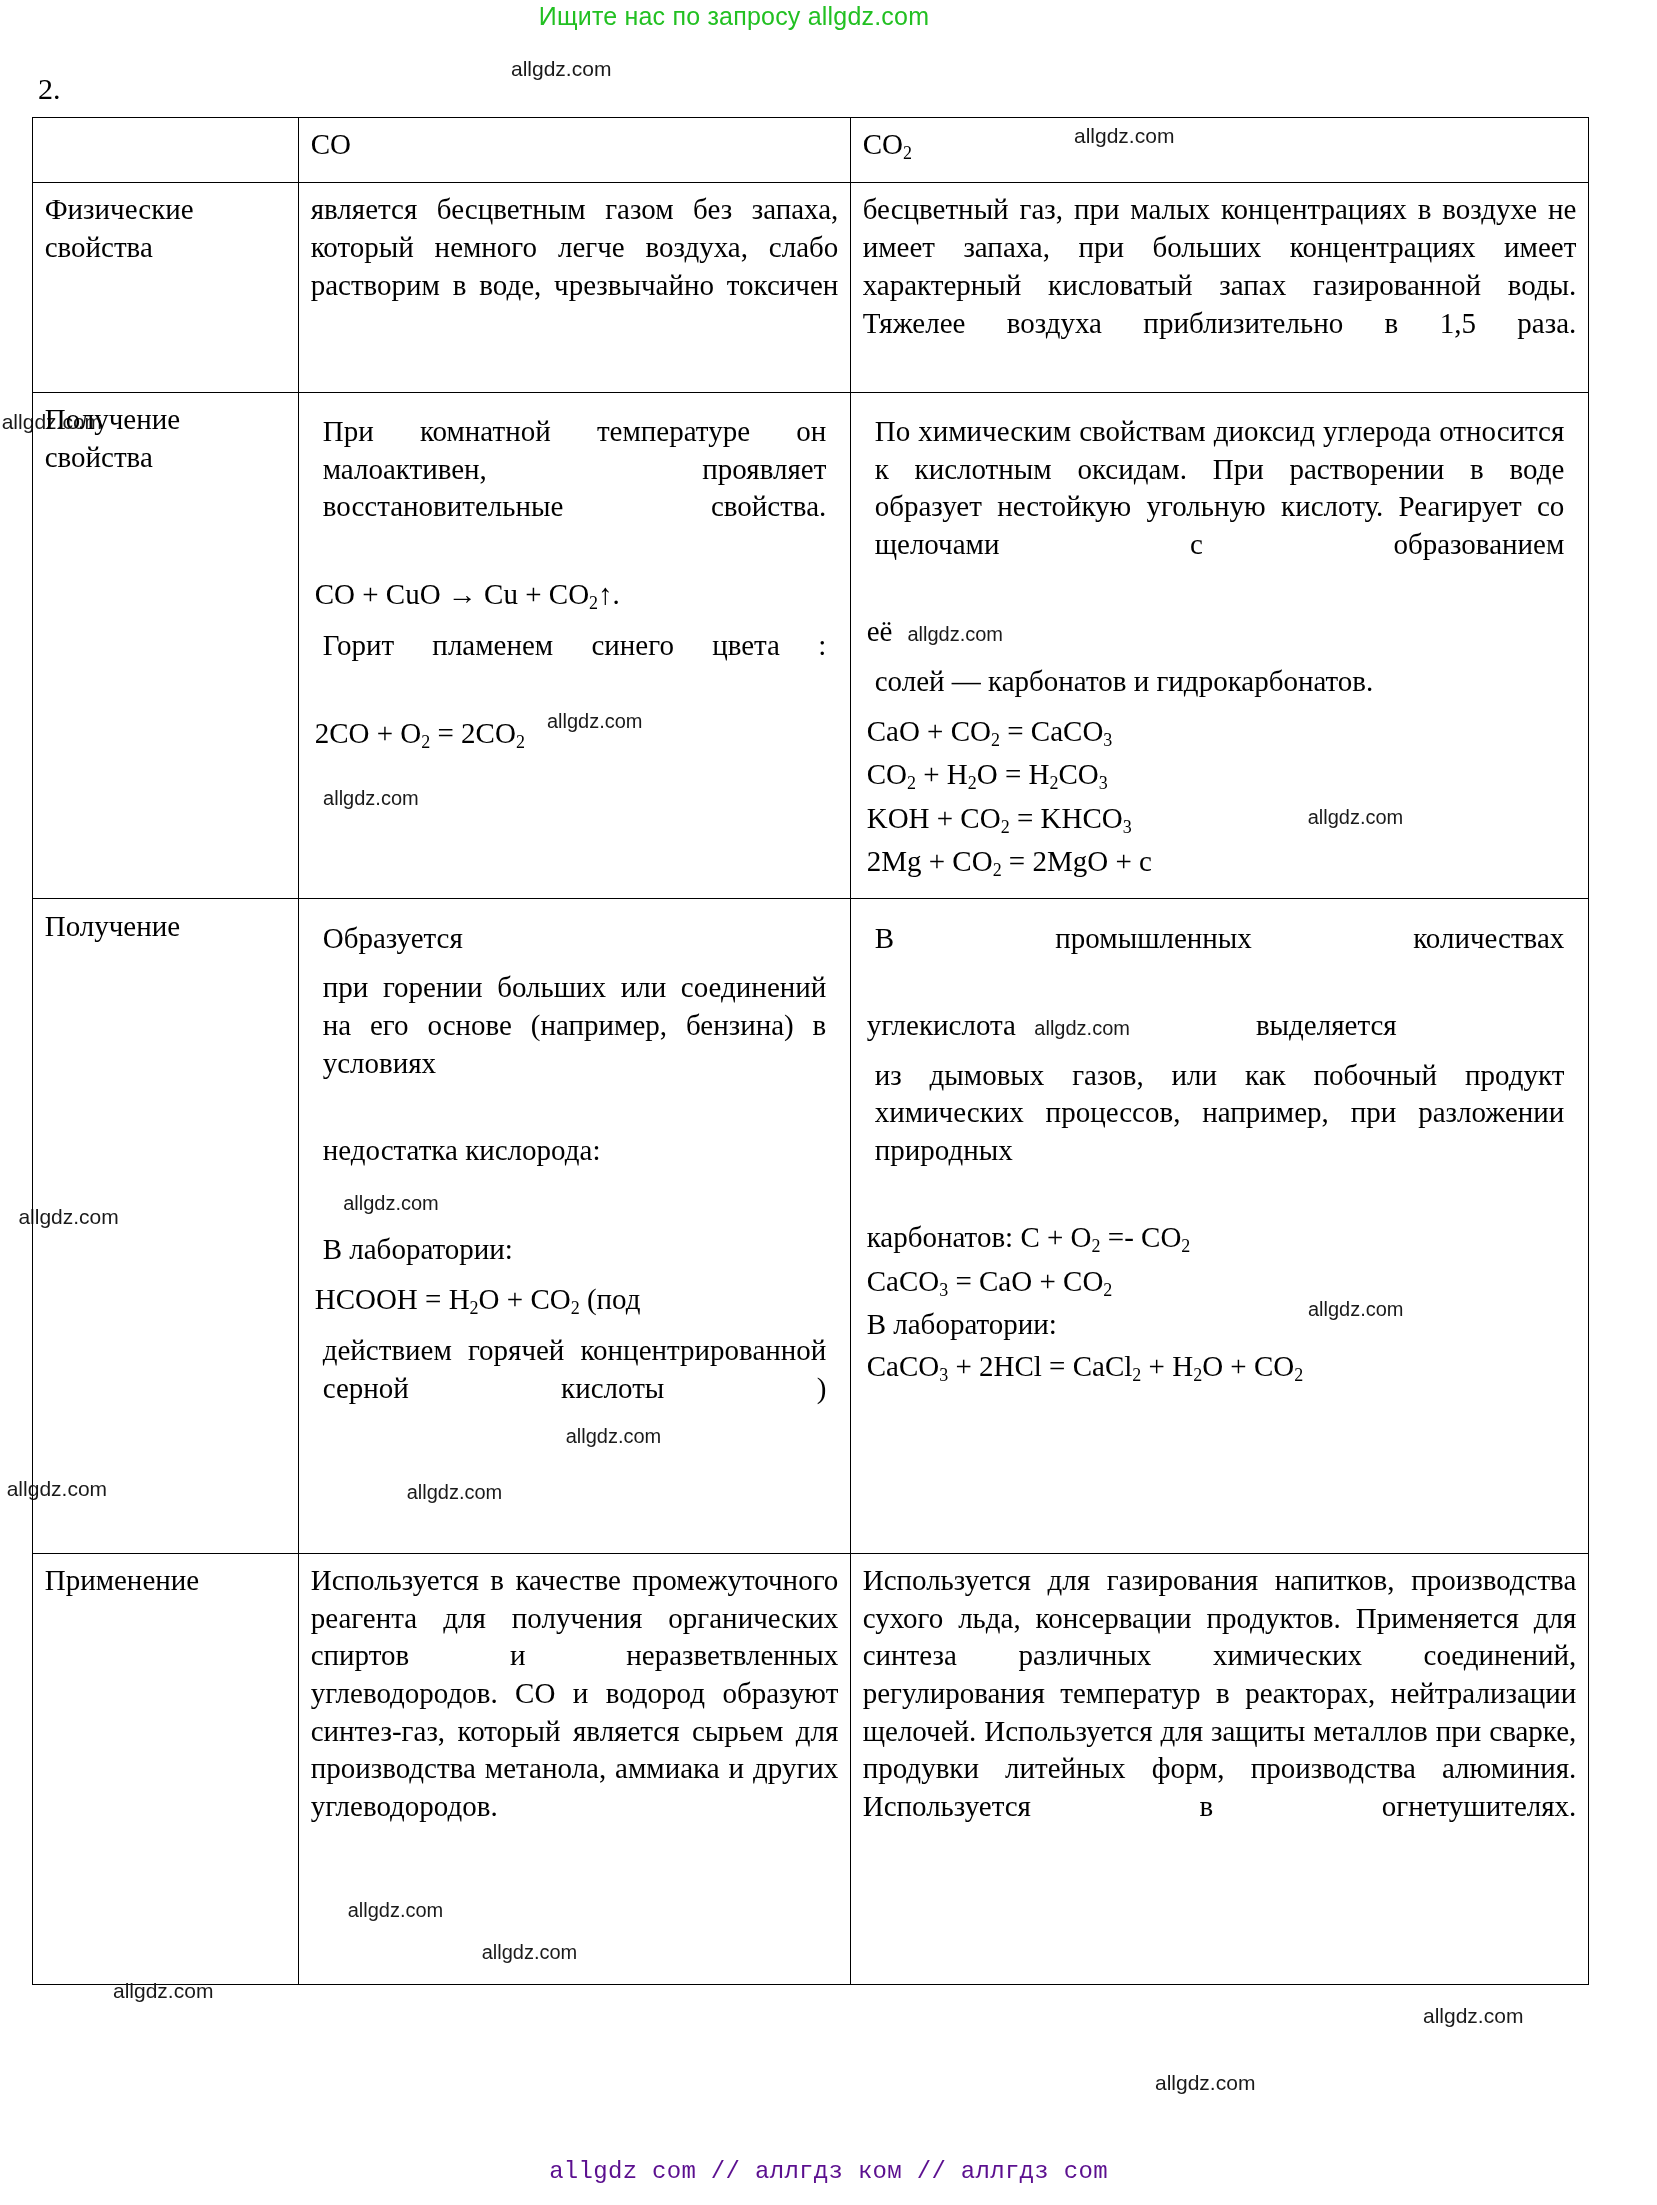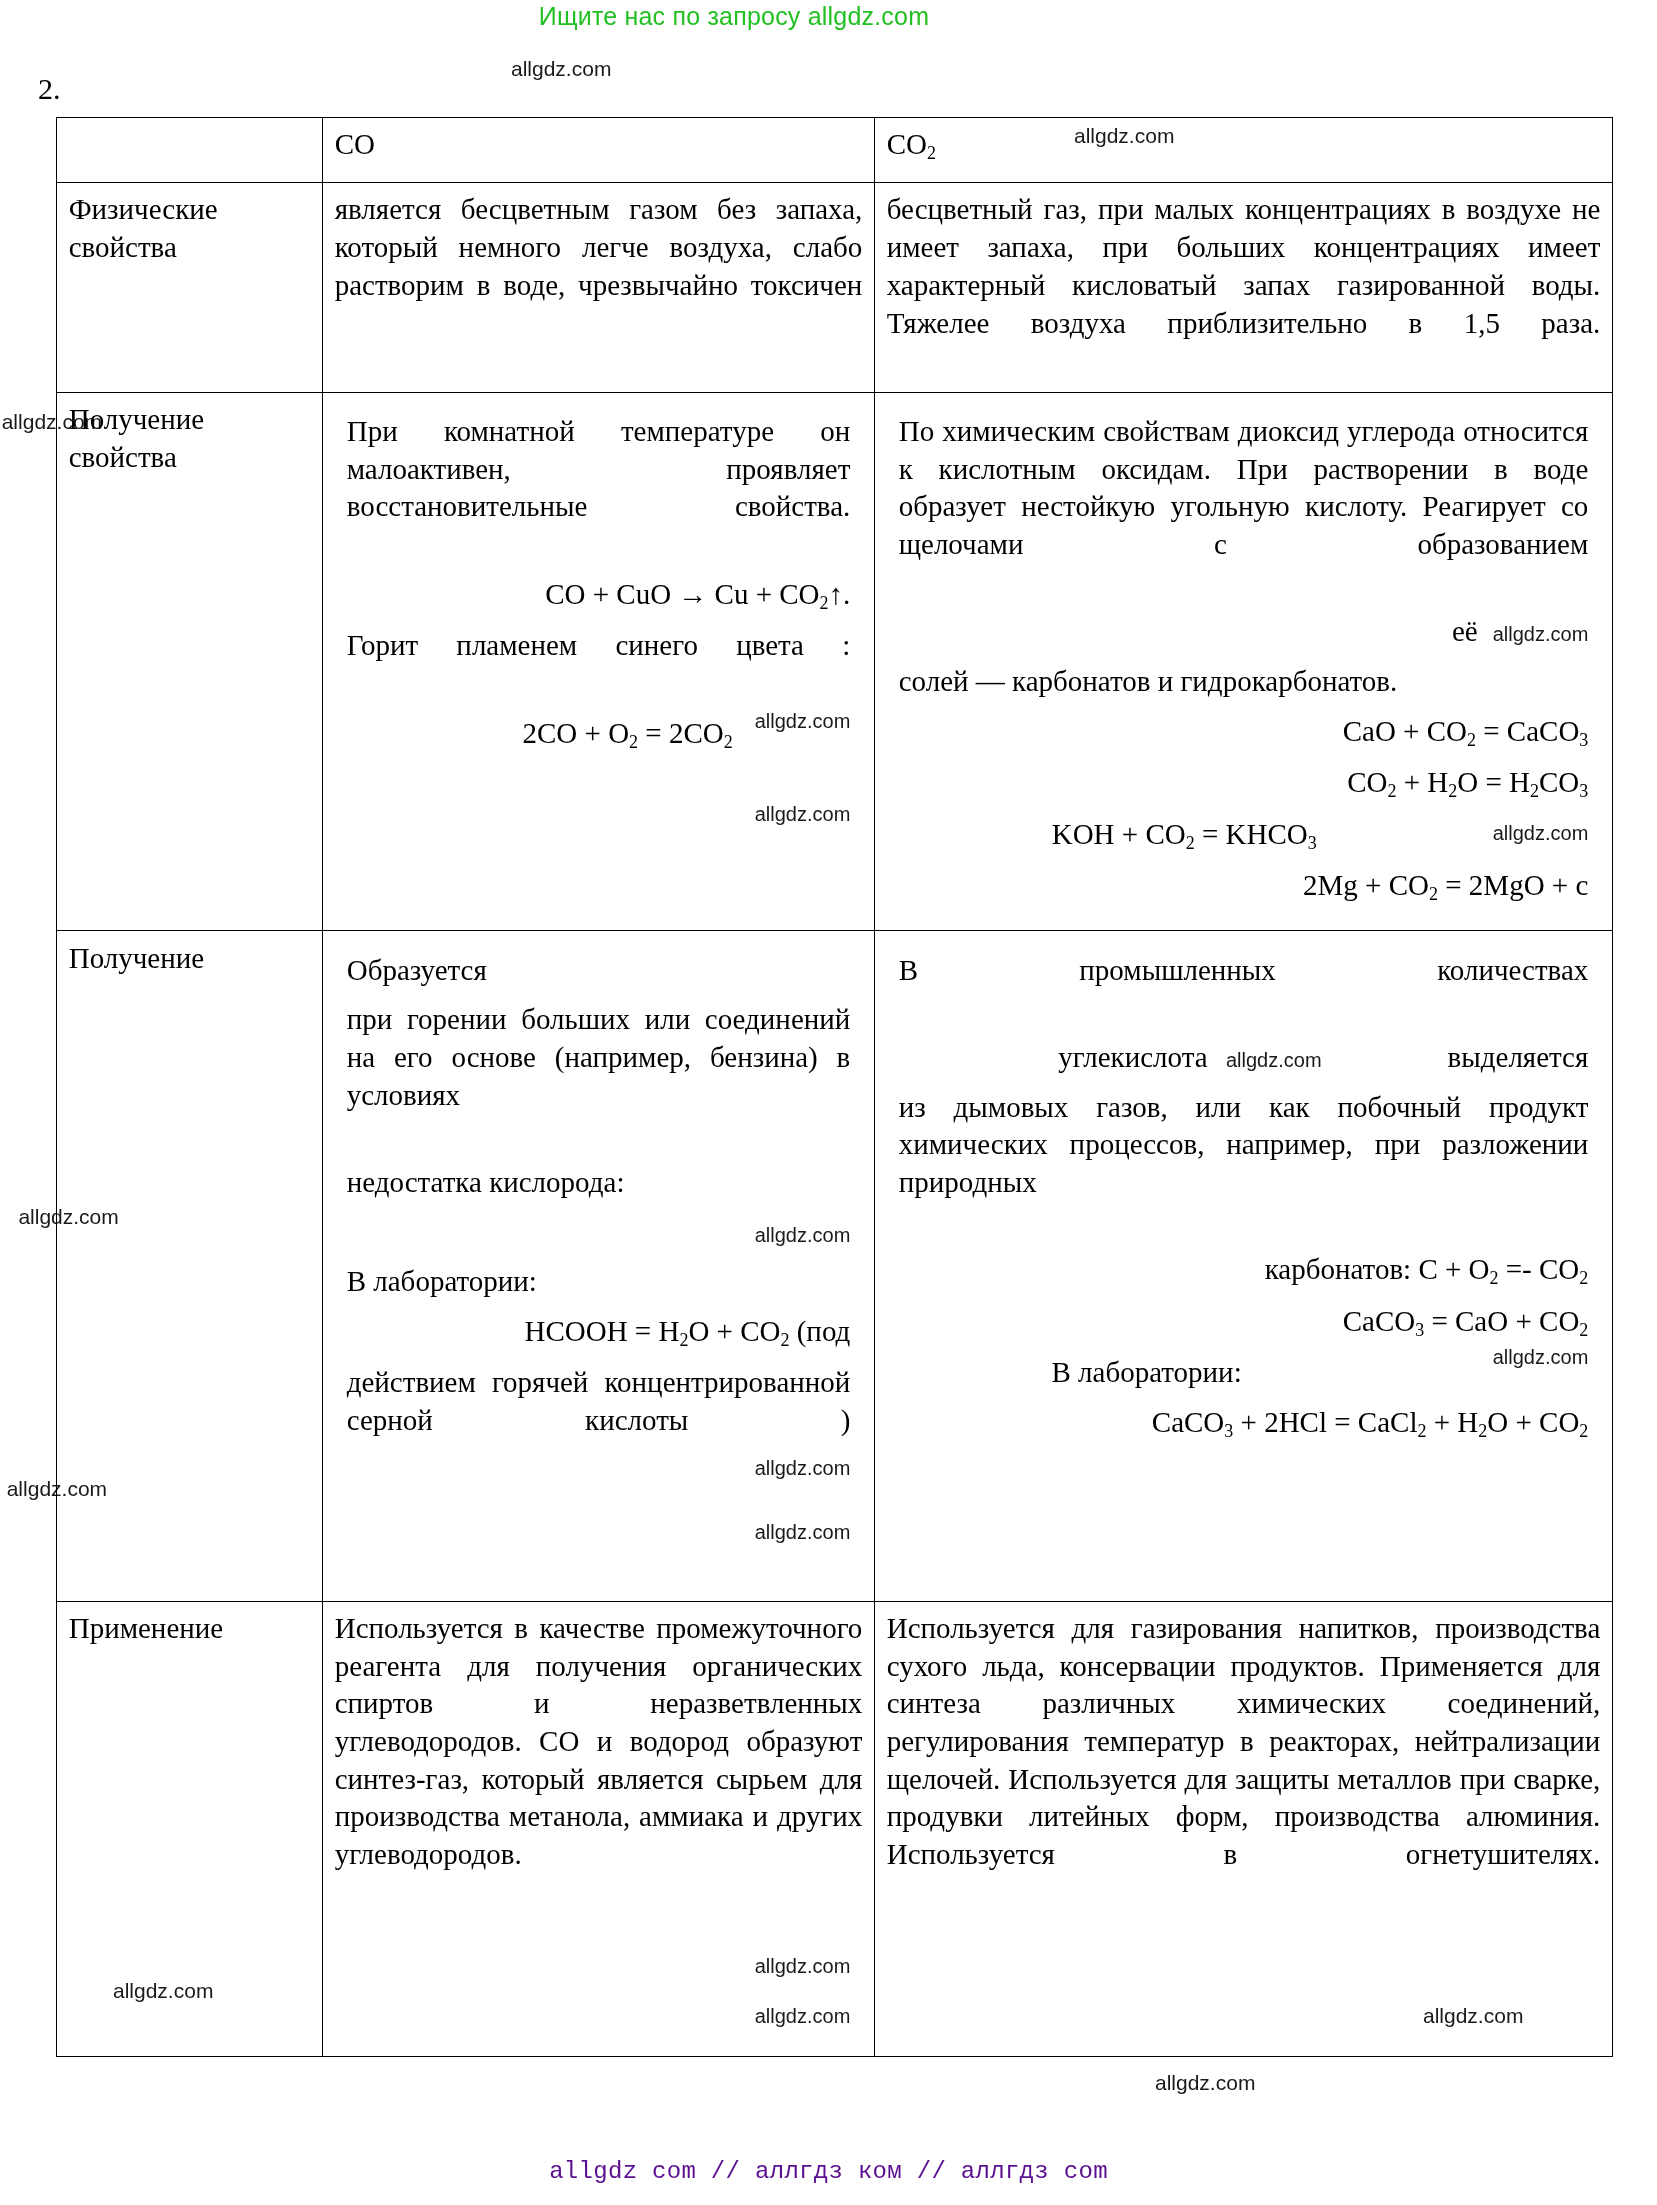--- a/index.html
+++ b/index.html
@@ -44,21 +44,21 @@
   .ex-number {
     position: absolute;
     left: 38px;
     top: 72px;
     font-size: 30px;
   }
 
   
   .tbl-wrap {
     position: absolute;
-    left: 56px;
+    left: 32px;
     top: 117px;
     width: 1557px;
   }
   table.cmp {
     border-collapse: collapse;
     width: 1557px;
     table-layout: fixed;
   }
   table.cmp td {
     border: 1.7px solid #000000;
@@ -78,23 +78,23 @@
   .justify::after {
     content: "";
     display: inline-block;
     width: 100%;
   }
   p.ln {
     margin: 12px;
     padding: 0;
   }
   p.eq {
-    margin: 12px;
+    margin: 4px;
     padding: 0;
-    text-align: right;
+    text-align: left;
   }
   sub {
     font-size: 0.62em;
     vertical-align: -0.28em;
   }
   .spacer-sm { height: 15px; }
 
   .cell-label { font-size: 29px; }
 
   

